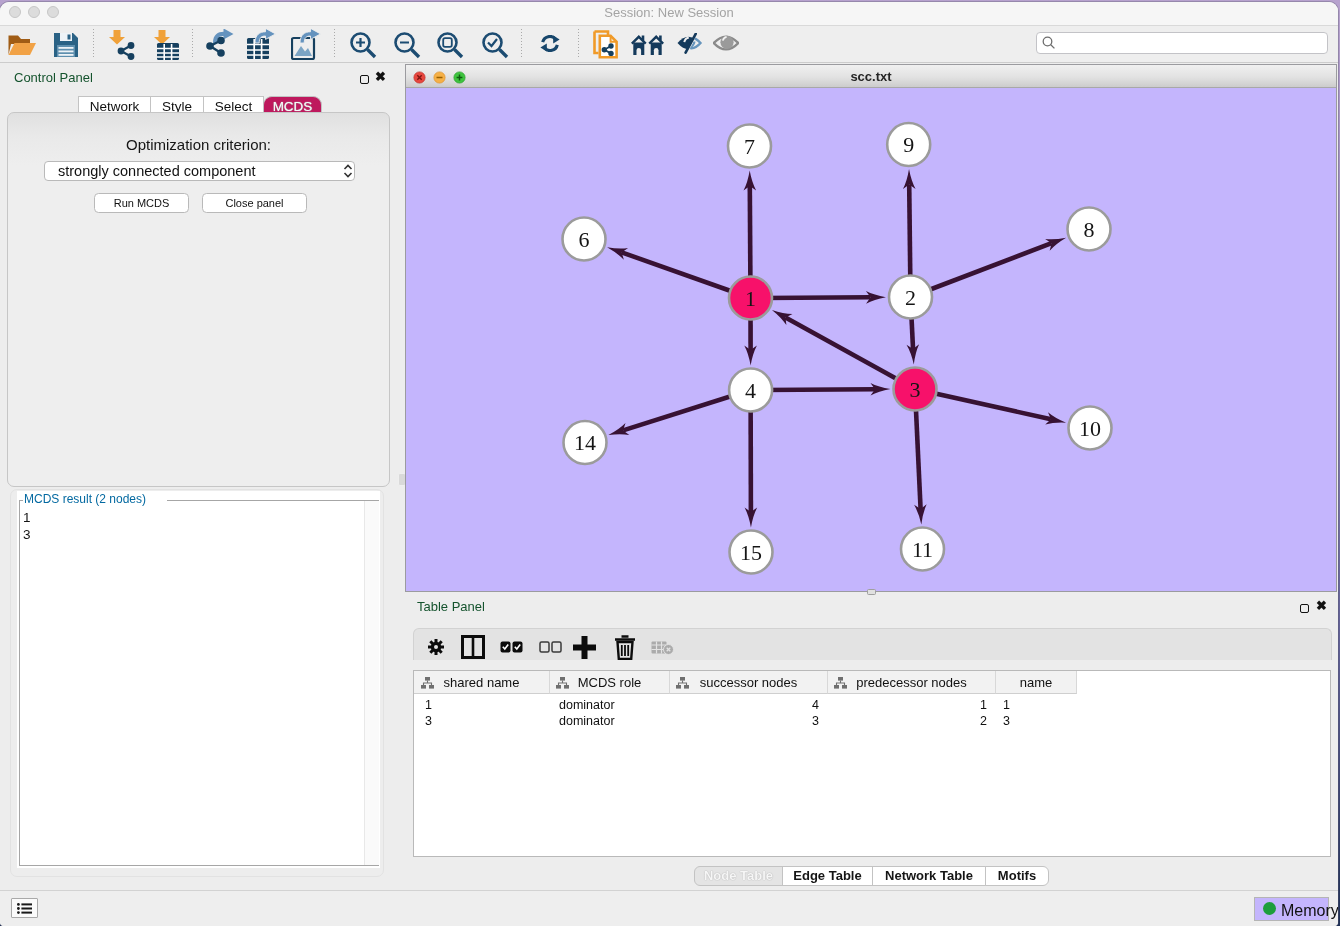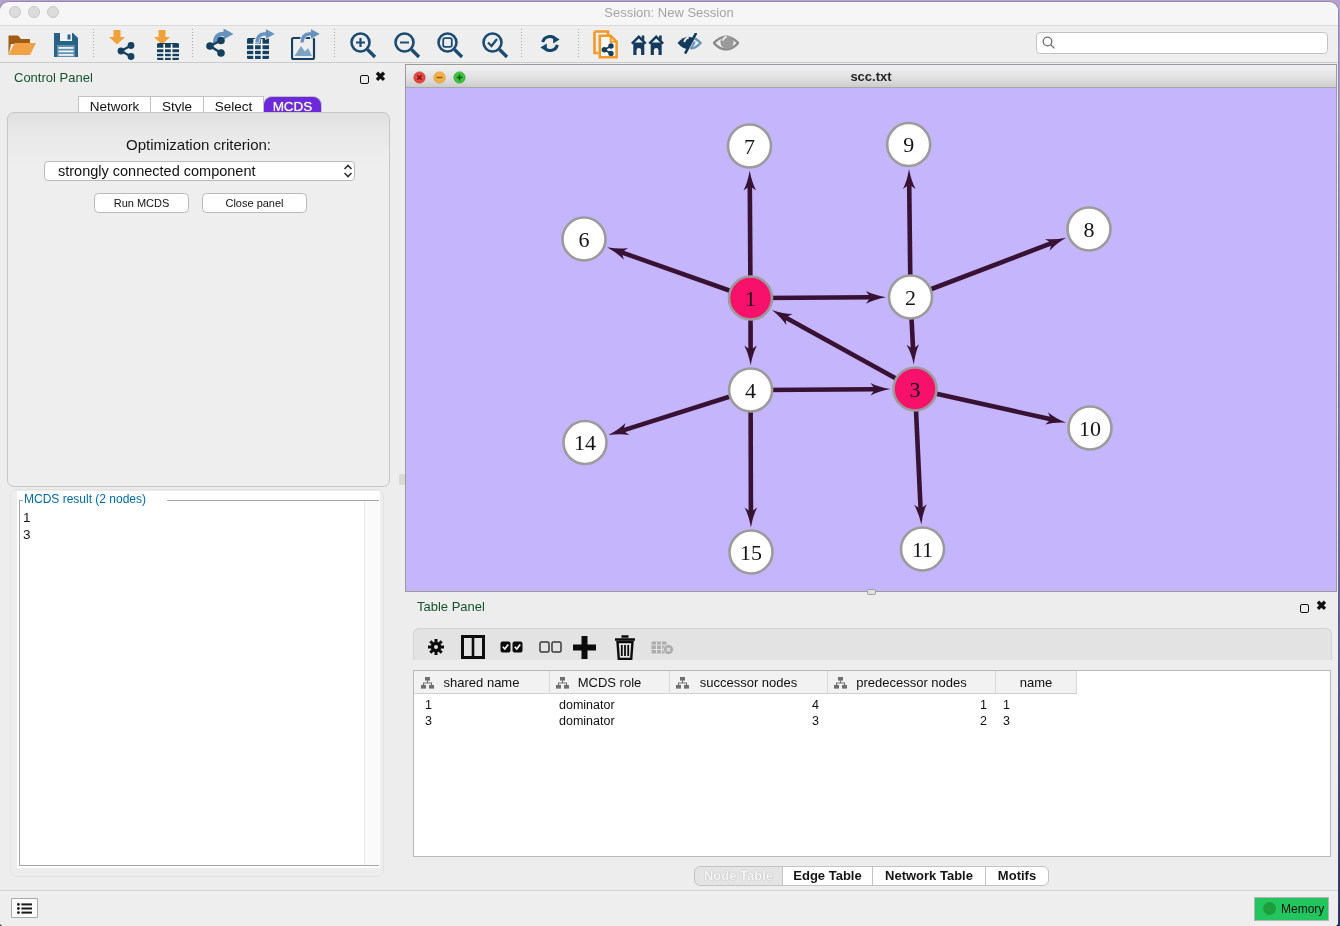--- a/index.html
+++ b/index.html
@@ -17,21 +17,21 @@
   #titletext{left:0;top:5px;width:1338px;text-align:center;font-size:13px;color:#a4a4a4;}
   #toolbar{left:0;top:26px;width:1338px;height:36px;background:#eeeeee;border-bottom:1px solid #cccccc;}
   .sep{top:29px;height:29px;width:1px;
        background-image:repeating-linear-gradient(180deg,#aaaaaa 0 1px,transparent 1px 3px);}
   #search{left:1036px;top:31.5px;width:290px;height:20px;background:#ffffff;
           border:1px solid #c3c3c7;border-radius:4px;}
   
   .hdr{font-size:13px;color:#14532d;}
   .tab{position:absolute;top:96px;height:21px;background:#ffffff;border:1px solid #c3c3c3;
        box-sizing:border-box;font-size:13.5px;color:#111;text-align:center;line-height:19px;}
-  #tabMCDS{background:#6d28d9;color:#f8f8f8;text-shadow:0 0 1px #ababab, 0 0 1px #ababab;border-radius:9px 9px 0 0;height:17px;border-bottom:none;border-color:#c2c2c2;}
+  #tabMCDS{background:#be185d;color:#f8f8f8;text-shadow:0 0 1px #ababab, 0 0 1px #ababab;border-radius:9px 9px 0 0;height:17px;border-bottom:none;border-color:#c2c2c2;}
   #cpane{left:7px;top:112px;width:383px;height:375px;box-sizing:border-box;
          border:1px solid #c6c6c6;border-radius:7px;
          background:linear-gradient(180deg,#e0e0e0 0%,#e9e9e9 6%,#eeeeee 14%,#eeeeee 100%);}
   #optlabel{left:7px;top:135.5px;width:383px;text-align:center;font-size:15px;color:#161616;}
   #combo{left:44px;top:161px;width:311px;height:20px;box-sizing:border-box;background:#fff;
          border:1px solid #b9b9b9;border-radius:4px;font-size:14.5px;color:#111;line-height:19px;padding-left:13px;}
   .btn{position:absolute;top:192.5px;height:20px;box-sizing:border-box;background:#fff;
        border:1px solid #b9b9b9;border-radius:4.5px;font-size:11px;color:#111;text-align:center;line-height:19px;}
   #fieldwhite{left:17px;top:491px;width:363px;height:377px;background:#ffffff;}
   #fieldborder{left:18.5px;top:500px;width:360px;height:366px;box-sizing:border-box;border:1px solid #a6a6a6;}
@@ -51,22 +51,22 @@
                border:1px solid #d2d2d2;border-bottom:none;border-radius:6px 6px 0 0;box-sizing:border-box;}
   #ttable{left:413px;top:670px;width:918px;height:187px;box-sizing:border-box;background:#ffffff;border:1px solid #b9b9b9;}
   .th{position:absolute;top:0;height:23px;box-sizing:border-box;background:#f2f2f2;
       border-right:1px solid #d8d8d8;border-bottom:1px solid #cfcfcf;font-size:13px;color:#111;}
   .thlab{position:absolute;top:4px;left:0;width:100%;text-align:center;}
   .cell{position:absolute;font-size:12.5px;color:#101010;}
   .btab{position:absolute;top:866px;height:20px;box-sizing:border-box;background:#fff;border:1px solid #c3c3c3;
         font-size:13px;font-weight:bold;color:#151515;text-align:center;line-height:18px;}
   
   #statusbar{left:0;top:890px;width:1338px;height:36px;background:#eeeeee;border-top:1px solid #d2d2d2;}
-  #memory{left:1254px;top:897px;width:75px;height:24px;box-sizing:border-box;background:#22c55e;
-          border:1px solid #b5b5b5;font-size:12px;color:#111;text-align:center;}
+  #memory{left:1254px;top:897px;width:75px;height:24px;box-sizing:border-box;background:#c4b5fd;
+          border:1px solid #b5b5b5;font-size:16px;color:#111;text-align:center;}
   #listbtn{left:11px;top:898px;width:27px;height:20px;box-sizing:border-box;background:#fbfbfb;
            border:1px solid #a9a9a9;border-radius:1px;}
 </style>
 </head>
 <body>
 <div id="win">
 <div id="content">
 
   <div class="abs" id="titlebar"></div>
   <div class="abs tl" style="left:9px;top:6px;width:12px;height:12px;background:#dcdcdc;border:1px solid #c6c6c6;box-sizing:border-box;"></div>

